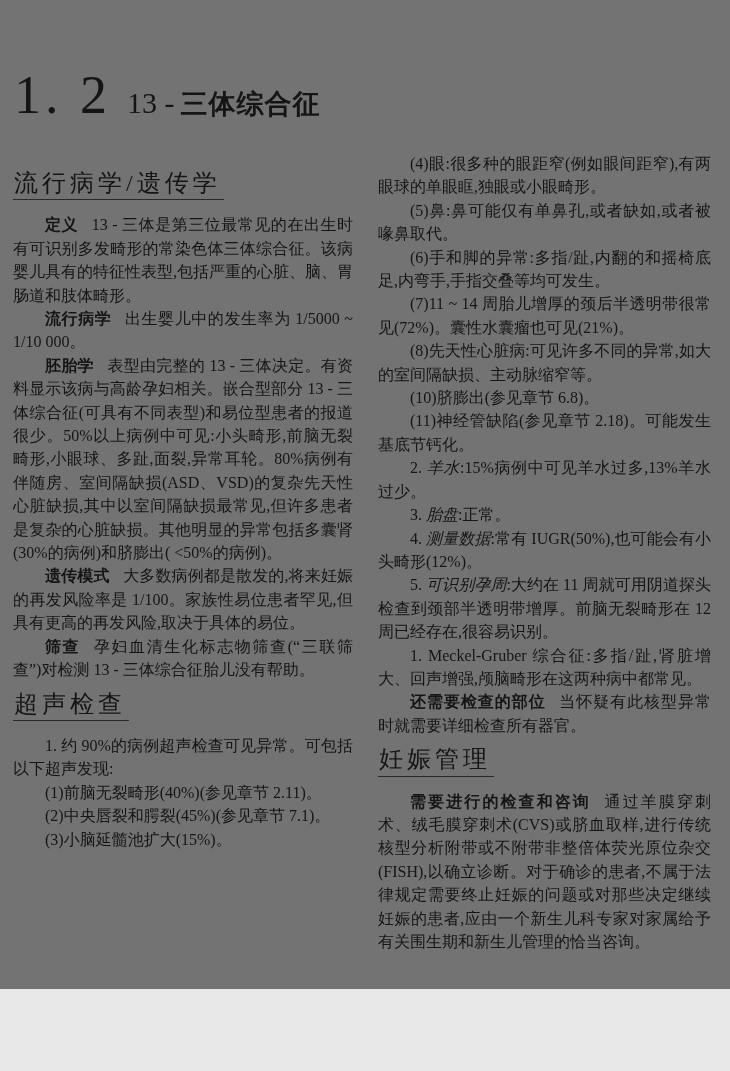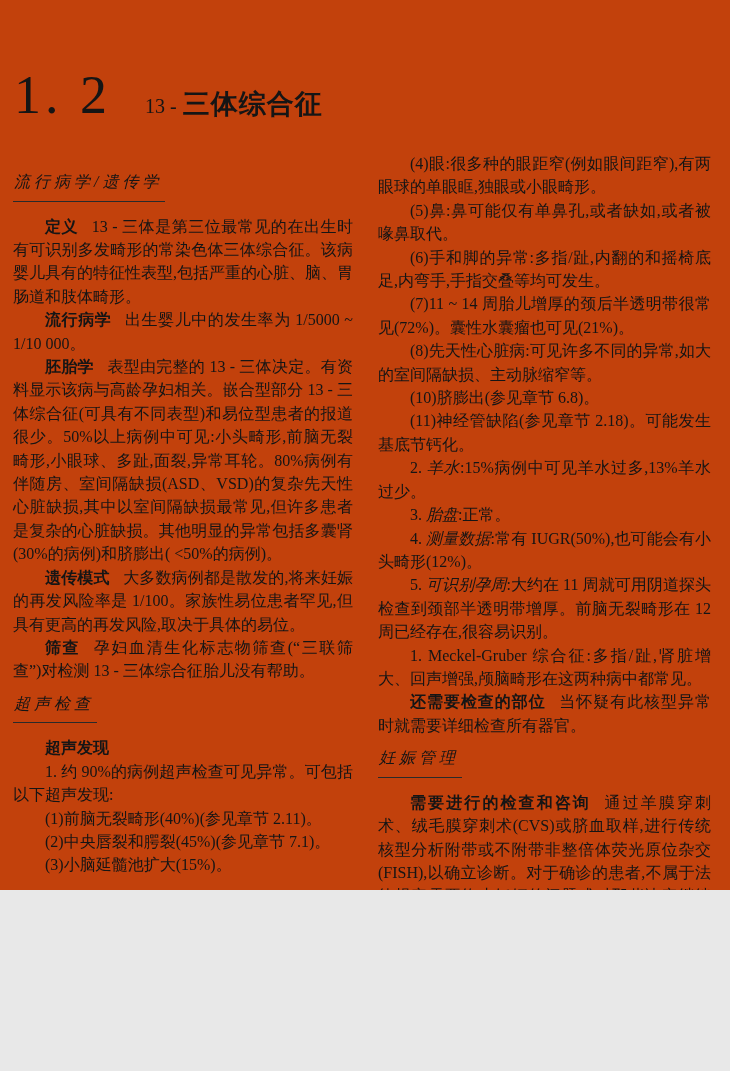--- a/index.html
+++ b/index.html
@@ -1,31 +1,31 @@
 <!DOCTYPE html>
 <html lang="zh"><head>
 <meta charset="utf-8">
 <style>
   html,body{margin:0;padding:0;background:#e8e8e8;}
   .page{
     position:relative;
-    width:730px;height:890px;
+    width:730px;height:989px;
     margin:0 auto;
-    background:#c2410c;
+    background:#737373;
     color:#151515;
     font-family:"Liberation Serif","DejaVu Serif",serif;
     overflow:hidden;
   }
   .title{
     position:absolute;left:14px;top:68px;
     display:flex;align-items:baseline;
     white-space:nowrap;
   }
   .title .num{font-size:54px;line-height:1;letter-spacing:4px;}
-  .title .prefix{font-size:20px;line-height:1;margin-left:34px;}
+  .title .prefix{font-size:30px;line-height:1;margin-left:16px;}
   .title .cname{font-size:27px;line-height:1;font-weight:700;margin-left:6px;letter-spacing:1px;}
 
   .col{
     position:absolute;
     font-size:16px;line-height:23.4px;
     text-align:justify;
   }
   .col-left{left:13px;top:170px;width:340px;}
   .col-right{left:378px;top:152px;width:333px;}
 
@@ -36,25 +36,24 @@
   }
   .kai{font-style:italic;}
   .subhead{
     font-family:"Liberation Sans","DejaVu Sans",sans-serif;
     font-weight:700;
   }
   .section-heading{margin:0 0 13px 0;}
   .section-heading:not(:first-child){margin-top:9px;}
   .section-heading .hd{
     display:inline-block;
-    font-size:16px;line-height:1.1;
-    font-style:italic;
+    font-size:24px;line-height:1.1;
     letter-spacing:4px;
     border-bottom:1.5px solid #2a2a2a;
-    padding:0 3px 10px 1px;
+    padding:0 3px 3px 1px;
   }
   .page-num{
     position:absolute;left:14px;top:1037px;
     font-size:14px;font-weight:700;
   }
 </style>
 </head>
 <body>
 
 <div class="page">
@@ -66,21 +65,20 @@
   </div>
 
   <div class="col col-left">
       <div class="section-heading"><span class="hd">流行病学/遗传学</span></div>
       <p class="para"><span class="blabel">定义</span><span class="plain">13 - 三体是第三位最常见的在出生时有可识别多发畸形的常染色体三体综合征。该病婴儿具有的特征性表型,包括严重的心脏、脑、胃肠道和肢体畸形。</span></p>
       <p class="para"><span class="blabel">流行病学</span><span class="plain">出生婴儿中的发生率为 1/5000 ~ 1/10 000。</span></p>
       <p class="para"><span class="blabel">胚胎学</span><span class="plain">表型由完整的 13 - 三体决定。有资料显示该病与高龄孕妇相关。嵌合型部分 13 - 三体综合征(可具有不同表型)和易位型患者的报道很少。50%以上病例中可见:小头畸形,前脑无裂畸形,小眼球、多趾,面裂,异常耳轮。80%病例有伴随房、室间隔缺损(ASD、VSD)的复杂先天性心脏缺损,其中以室间隔缺损最常见,但许多患者是复杂的心脏缺损。其他明显的异常包括多囊肾(30%的病例)和脐膨出( &lt;50%的病例)。</span></p>
       <p class="para"><span class="blabel">遗传模式</span><span class="plain">大多数病例都是散发的,将来妊娠的再发风险率是 1/100。家族性易位患者罕见,但具有更高的再发风险,取决于具体的易位。</span></p>
       <p class="para"><span class="blabel">筛查</span><span class="plain">孕妇血清生化标志物筛查(“三联筛查”)对检测 13 - 三体综合征胎儿没有帮助。</span></p>
       <div class="section-heading"><span class="hd">超声检查</span></div>
-      <p class="para subhead">超声发现</p>
       <p class="para"><span class="plain">1. 约 90%的病例超声检查可见异常。可包括以下超声发现:</span></p>
       <p class="para"><span class="plain">(1)前脑无裂畸形(40%)(参见章节 2.11)。</span></p>
       <p class="para"><span class="plain">(2)中央唇裂和腭裂(45%)(参见章节 7.1)。</span></p>
       <p class="para"><span class="plain">(3)小脑延髓池扩大(15%)。</span></p>
     </div>
   <div class="col col-right">
       <p class="para"><span class="plain">(4)眼:很多种的眼距窄(例如眼间距窄),有两眼球的单眼眶,独眼或小眼畸形。</span></p>
       <p class="para"><span class="plain">(5)鼻:鼻可能仅有单鼻孔,或者缺如,或者被喙鼻取代。</span></p>
       <p class="para"><span class="plain">(6)手和脚的异常:多指/趾,内翻的和摇椅底足,内弯手,手指交叠等均可发生。</span></p>
       <p class="para"><span class="plain">(7)11 ~ 14 周胎儿增厚的颈后半透明带很常见(72%)。囊性水囊瘤也可见(21%)。</span></p>

